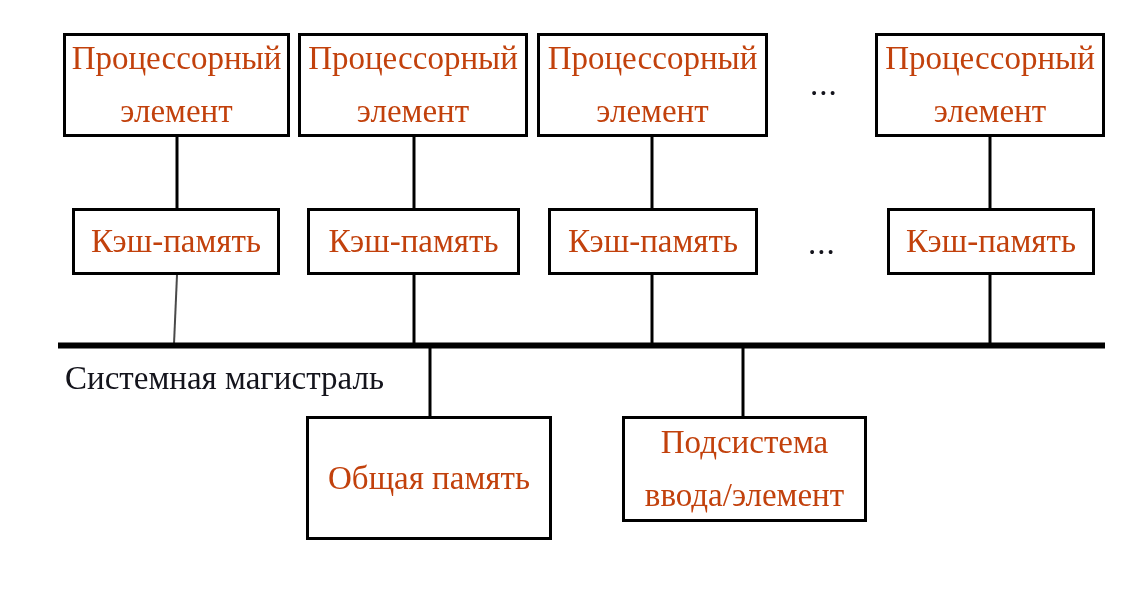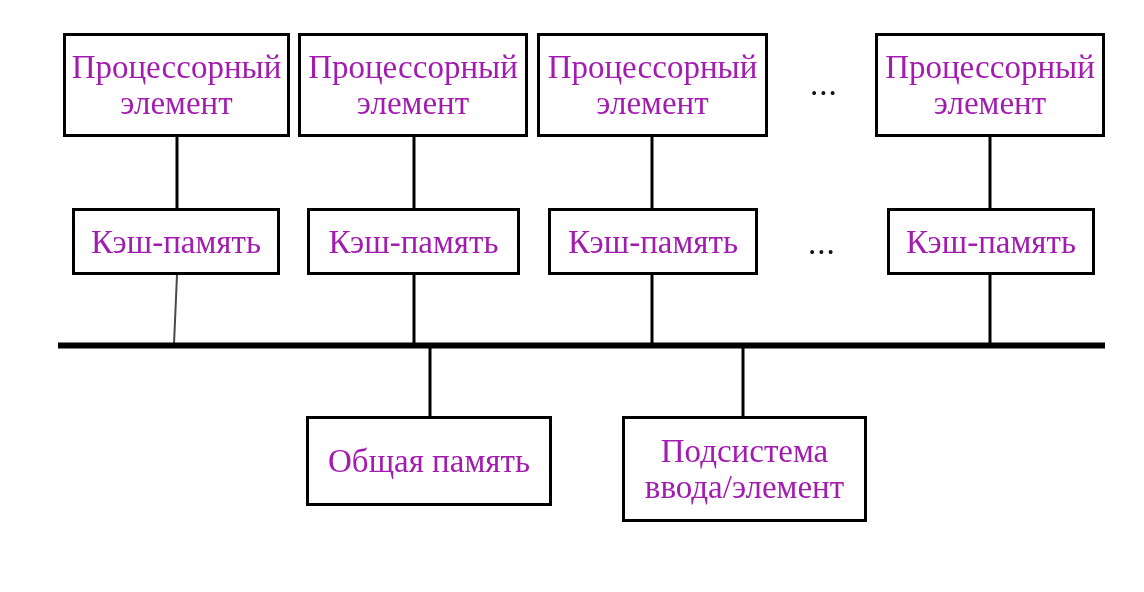--- a/index.html
+++ b/index.html
@@ -22,22 +22,22 @@
   }
   .node {
     position: absolute;
     background: #ffffff;
     border: 3px solid #000000;
     display: flex;
     align-items: center;
     justify-content: center;
     text-align: center;
     font-size: 33px;
-    line-height: 36px;
-    color: #a21caf;
+    line-height: 53px;
+    color: #c2410c;
   }
   .ellipsis {
     position: absolute;
     font-size: 33px;
     line-height: 44px;
     color: #14141c;
     letter-spacing: 1px;
   }
   .bus-label {
     position: absolute;
@@ -50,21 +50,21 @@
   .p1 { left: 63px;  top: 33px; width: 227px; height: 104px; }
   .p2 { left: 298px; top: 33px; width: 230px; height: 104px; }
   .p3 { left: 537px; top: 33px; width: 231px; height: 104px; }
   .p4 { left: 875px; top: 33px; width: 230px; height: 104px; }
   
   .c1 { left: 72px;  top: 208px; width: 208px; height: 67px; }
   .c2 { left: 307px; top: 208px; width: 213px; height: 67px; }
   .c3 { left: 548px; top: 208px; width: 210px; height: 67px; }
   .c4 { left: 887px; top: 208px; width: 208px; height: 67px; }
   
-  .b1 { left: 306px; top: 416px; width: 246px; height: 90px; }
+  .b1 { left: 306px; top: 416px; width: 246px; height: 124px; }
   .b2 { left: 622px; top: 416px; width: 245px; height: 106px; }
   .e1 { left: 810px; top: 62px;  width: 40px; }
   .e2 { left: 808px; top: 221px; width: 40px; }
   .buslbl { left: 65px; top: 356px; }
 </style>
 </head>
 <body>
 
 <div class="canvas">
 
@@ -91,17 +91,18 @@
   <div class="node p3">Процессорный элемент</div>
   <div class="ellipsis e1">...</div>
   <div class="node p4">Процессорный элемент</div>
 
   <div class="node c1">Кэш-память</div>
   <div class="node c2">Кэш-память</div>
   <div class="node c3">Кэш-память</div>
   <div class="ellipsis e2">...</div>
   <div class="node c4">Кэш-память</div>
 
+  <div class="bus-label buslbl">Системная магистраль</div>
 
   <div class="node b1">Общая память</div>
   <div class="node b2">Подсистема ввода/элемент</div>
 
 </div>
 
 </body></html>

